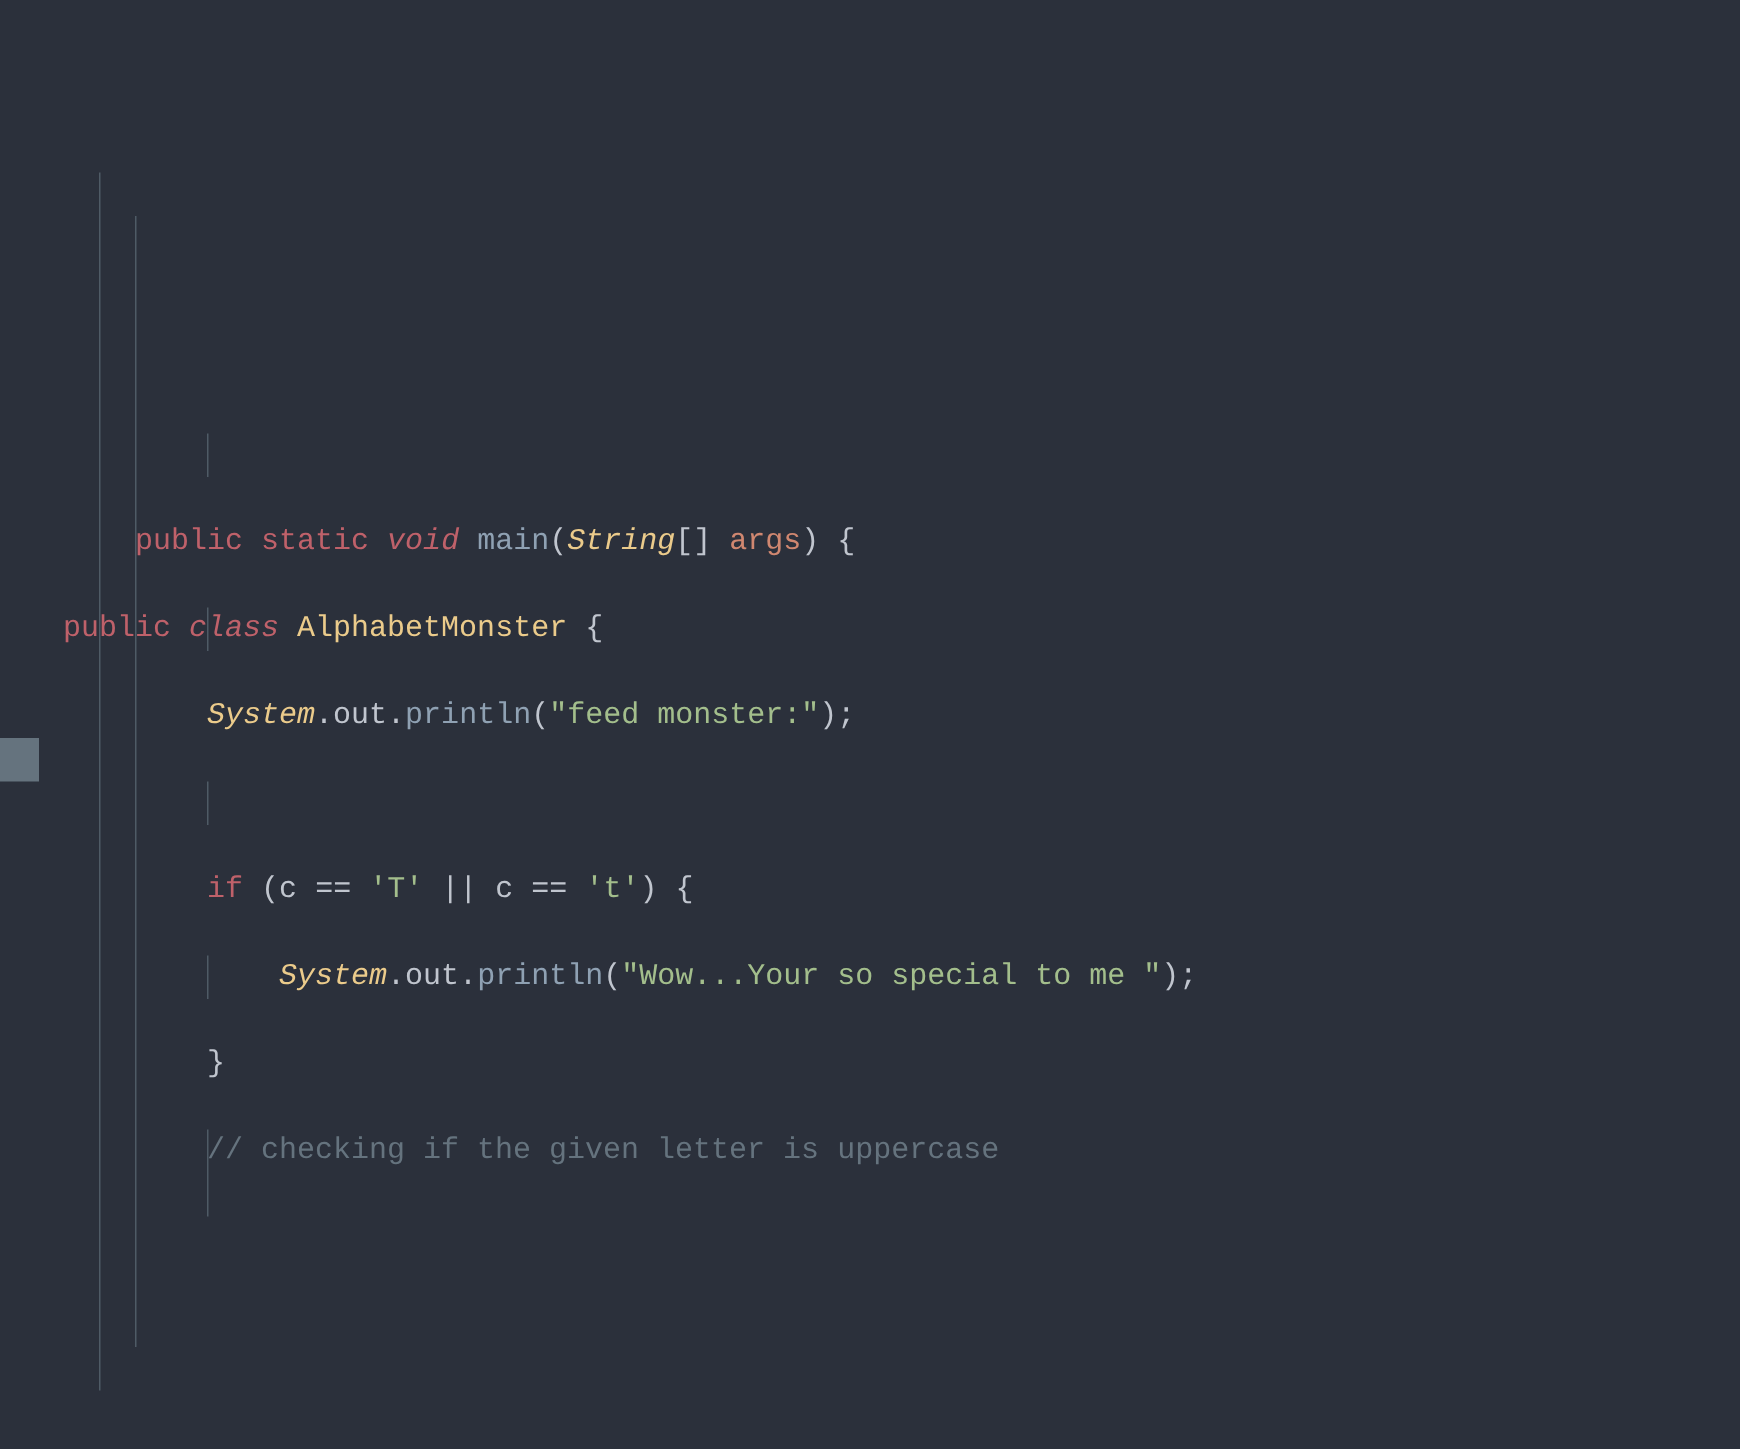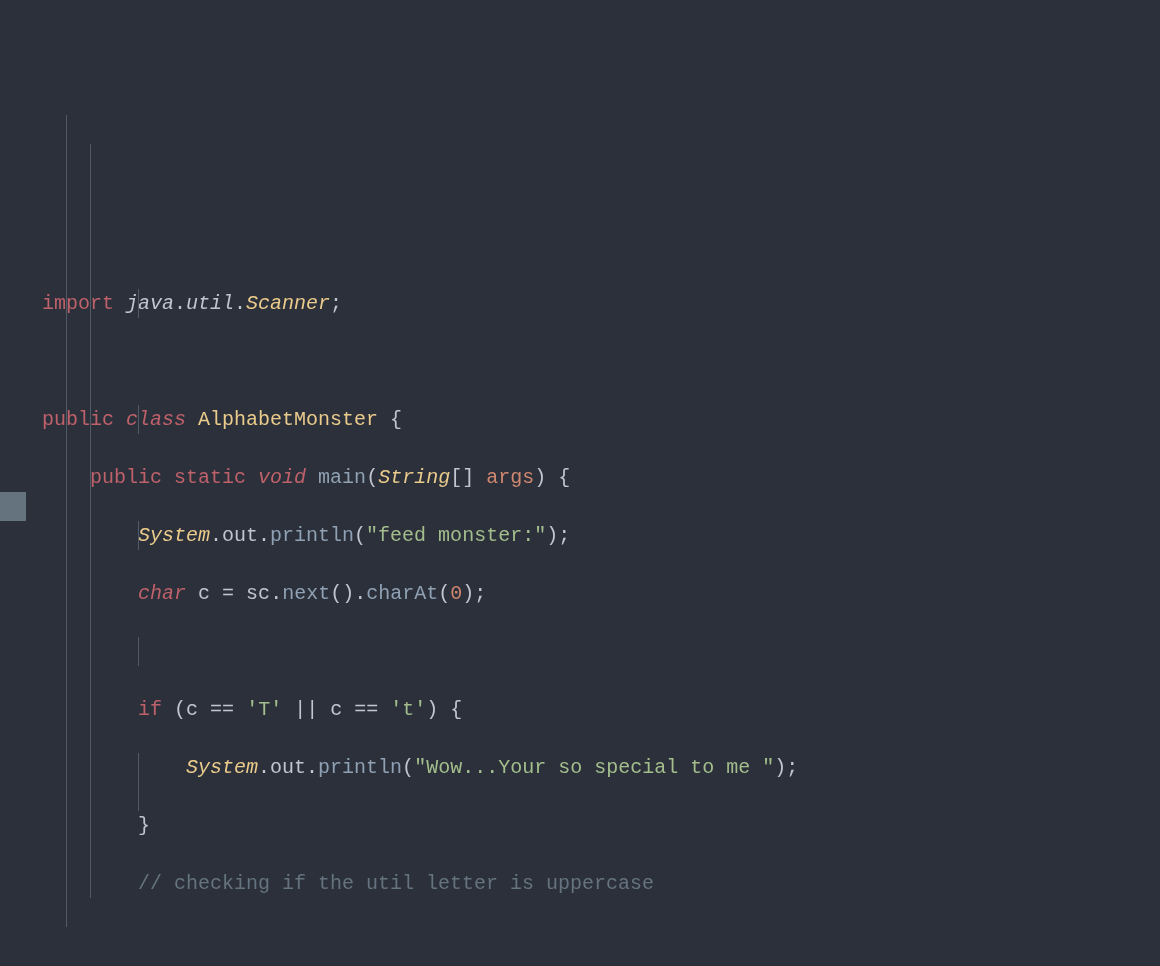--- a/index.html
+++ b/index.html
@@ -52,31 +52,29 @@
 
 <div class="editor">
 <div class="gutter-highlight"></div>
 <div class="indent-line" style="left:66px; top:calc(28px + 3*29px); height:calc(28*29px);"></div>
 <div class="indent-line" style="left:90px; top:calc(28px + 4*29px); height:calc(26*29px);"></div>
 <div class="indent-line" style="left:138px; top:calc(28px + 9*29px); height:calc(1*29px);"></div>
 <div class="indent-line" style="left:138px; top:calc(28px + 13*29px); height:calc(1*29px);"></div>
 <div class="indent-line" style="left:138px; top:calc(28px + 17*29px); height:calc(1*29px);"></div>
 <div class="indent-line" style="left:138px; top:calc(28px + 21*29px); height:calc(1*29px);"></div>
 <div class="indent-line" style="left:138px; top:calc(28px + 25*29px); height:calc(2*29px);"></div>
-<div><span class="kw">import</span> <span class="pkg-it">java</span><span class="op">.</span><span class="pkg-it">util</span><span class="op">.</span><span class="type-it">Scanner</span><span class="op">;</span></div>
 <div> </div>
+<div>    <span class="kw">public</span> <span class="kw">static</span> <span class="kw-it">void</span> <span class="fn">main</span><span class="op">(</span><span class="type-it">String</span><span class="op">[]</span> <span class="param">args</span><span class="op">) {</span></div>
 <div><span class="kw">public</span> <span class="kw-it">class</span> <span class="name">AlphabetMonster</span> <span class="op">{</span></div>
-<div>    <span class="kw">public</span> <span class="kw">static</span> <span class="kw-it">void</span> <span class="fn">main</span><span class="op">(</span><span class="type-it">String</span><span class="op">[]</span> <span class="param">args</span><span class="op">) {</span></div>
 <div>        <span class="type-it">System</span><span class="op">.</span><span class="id">out</span><span class="op">.</span><span class="fn">println</span><span class="op">(</span><span class="str">"feed monster:"</span><span class="op">);</span></div>
-<div>        <span class="kw-it">char</span> <span class="id">c</span> <span class="op">=</span> <span class="id">sc</span><span class="op">.</span><span class="fn">next</span><span class="op">().</span><span class="fn">charAt</span><span class="op">(</span><span class="num">0</span><span class="op">);</span></div>
 <div> </div>
 <div>        <span class="kw">if</span> <span class="op">(</span><span class="id">c</span> <span class="op">==</span> <span class="chr">'T'</span> <span class="op">||</span> <span class="id">c</span> <span class="op">==</span> <span class="chr">'t'</span><span class="op">) {</span></div>
 <div>            <span class="type-it">System</span><span class="op">.</span><span class="id">out</span><span class="op">.</span><span class="fn">println</span><span class="op">(</span><span class="str">"Wow...Your so special to me "</span><span class="op">);</span></div>
 <div>        <span class="op">}</span></div>
-<div>        <span class="comment">// checking if the util letter is uppercase</span></div>
+<div>        <span class="comment">// checking if the given letter is uppercase</span></div>
 
 
 
 
 
 
 
 
 
 

